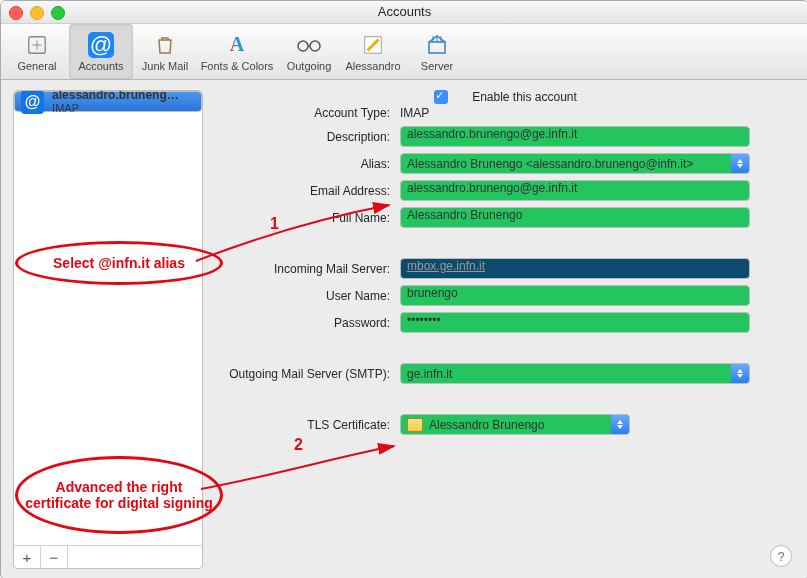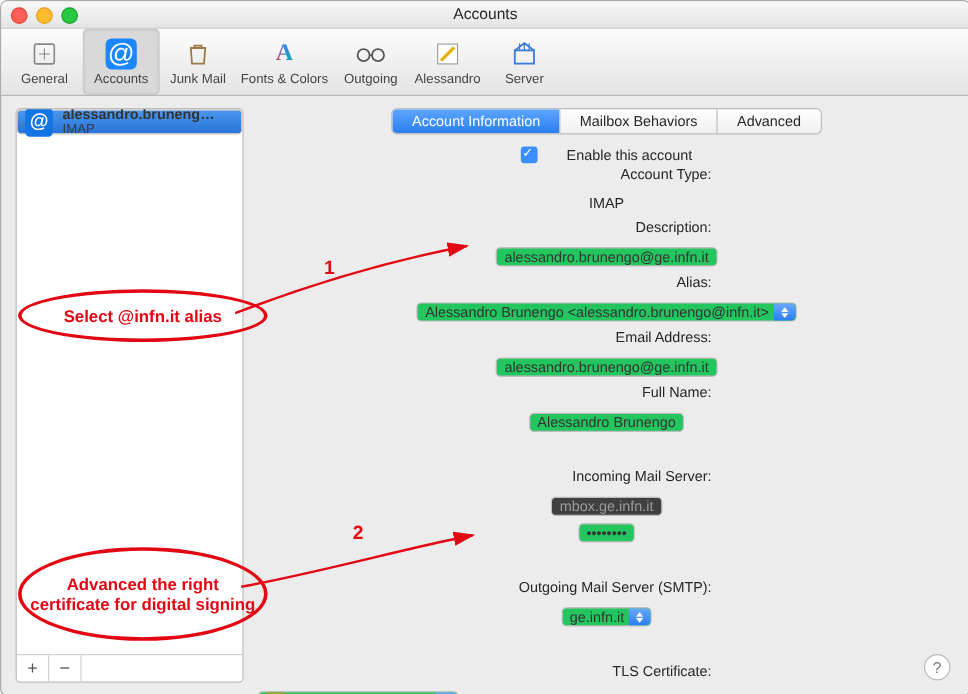--- a/index.html
+++ b/index.html
@@ -51,25 +51,25 @@
   .seg{display:flex;border:1px solid var(--border);border-radius:5px;overflow:hidden;background:linear-gradient(#fff,#f0f0f0);}
   .seg span{padding:3px 16px;font-size:12px;border-right:1px solid var(--border);}
   .seg span:last-child{border-right:none;}
   .seg span.active{background:linear-gradient(#5ea6ff,#2a7ff0);color:#fff;}
 
   .enable{display:flex;align-items:center;justify-content:center;gap:24px;margin-bottom:2px;font-size:12px;}
   .chk{width:14px;height:14px;border-radius:3px;background:#3b8eff;position:relative;display:inline-block;}
   .chk::after{content:"✓";position:absolute;color:#fff;font-size:11px;left:1px;top:-1px;}
 
   .form{display:flex;flex-direction:column;gap:6px;}
-  .row{display:flex;align-items:center;gap:10px;flex-direction:column;}
+  .row{display:flex;align-items:center;gap:10px;}
   .row label{width:175px;text-align:right;font-size:12px;color:var(--text);}
   .val{font-size:12px;}
   .inp, .sel{flex:1;max-width:350px;height:21px;border:1px solid var(--border);border-radius:4px;background:#22c55e;padding:0 6px;font-size:12px;box-sizing:border-box;color:#333;}
-  .inp.ro{background:#404040;color:#9b9b9b;}
+  .inp.ro{background:#0c4a6e;color:#9b9b9b;text-decoration:underline;}
   .sel{position:relative;padding-right:22px;display:flex;align-items:center;}
   .selbtn{position:absolute;right:0;top:0;height:100%;width:18px;background:linear-gradient(#6aa9ff,#2a7ff0);border-radius:0 4px 4px 0;display:flex;flex-direction:column;align-items:center;justify-content:center;}
   .selbtn::before{content:"";border-left:3px solid transparent;border-right:3px solid transparent;border-bottom:4px solid #fff;margin-bottom:1px;}
   .selbtn::after{content:"";border-left:3px solid transparent;border-right:3px solid transparent;border-top:4px solid #fff;}
   .sel.narrow{max-width:230px;align-self:flex-start;}
   .cert-ico{display:inline-block;width:14px;height:12px;border:1px solid #b58b00;background:linear-gradient(#ffe28c,#f7c94b);margin-right:6px;border-radius:2px;vertical-align:middle;}
 
   .gap{height:18px;}
 
   .help{position:absolute;right:16px;bottom:12px;width:20px;height:20px;border-radius:50%;border:1px solid #bbb;background:#fff;display:flex;align-items:center;justify-content:center;font-size:13px;color:#777;}
@@ -168,27 +168,20 @@
         </div>
       </div>
       <div class="sb-footer">
         <div class="sb-fbtn">+</div>
         <div class="sb-fbtn">−</div>
       </div>
     </div>
 
     <div class="main">
 
-      <div class="segctl">
-        <div class="seg">
-          <span class="active">Account Information</span>
-          <span>Mailbox Behaviors</span>
-          <span>Advanced</span>
-        </div>
-      </div>
 
       <div class="enable">
         <span class="chk"></span>
         <span>Enable this account</span>
       </div>
 
       <div class="form">
         <div class="row">
           <label>Account Type:</label>
           <span class="val">IMAP</span>
@@ -213,20 +206,25 @@
           <div class="inp">Alessandro Brunengo</div>
         </div>
 
         <div class="gap"></div>
 
         <div class="row">
           <label>Incoming Mail Server:</label>
           <div class="inp ro">mbox.ge.infn.it</div>
         </div>
         <div class="row">
+          <label>User Name:</label>
+          <div class="inp">brunengo</div>
+        </div>
+        <div class="row">
+          <label>Password:</label>
           <div class="inp">••••••••</div>
         </div>
 
         <div class="gap"></div>
 
         <div class="row">
           <label>Outgoing Mail Server (SMTP):</label>
           <div class="sel">
             <span>ge.infn.it</span>
             <span class="selbtn"></span>

